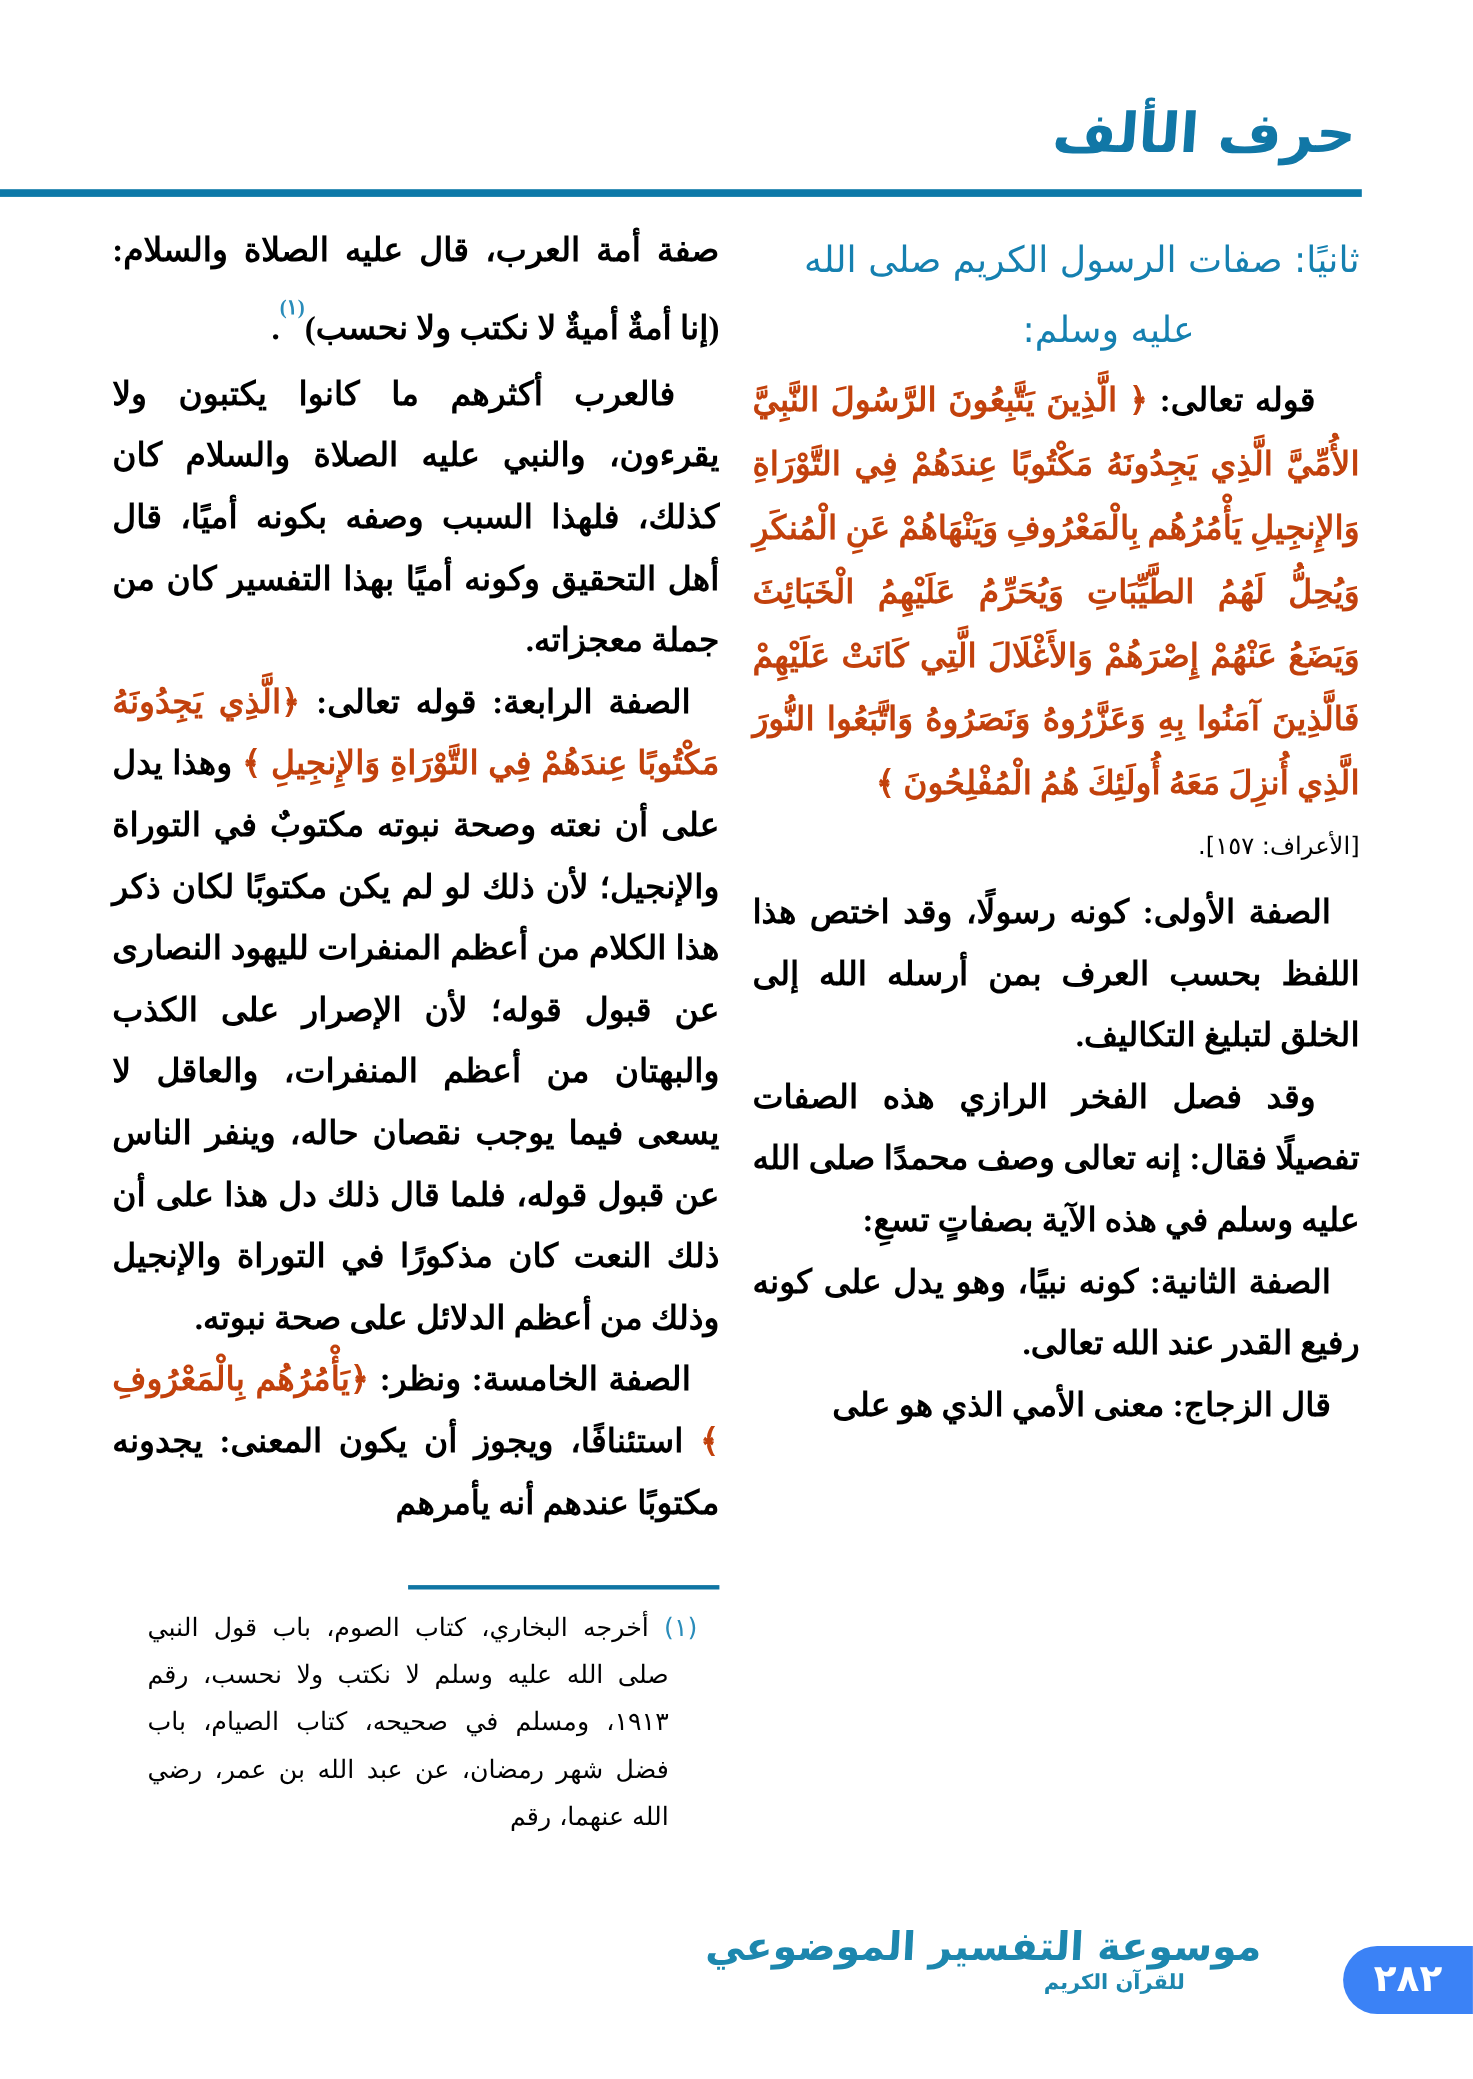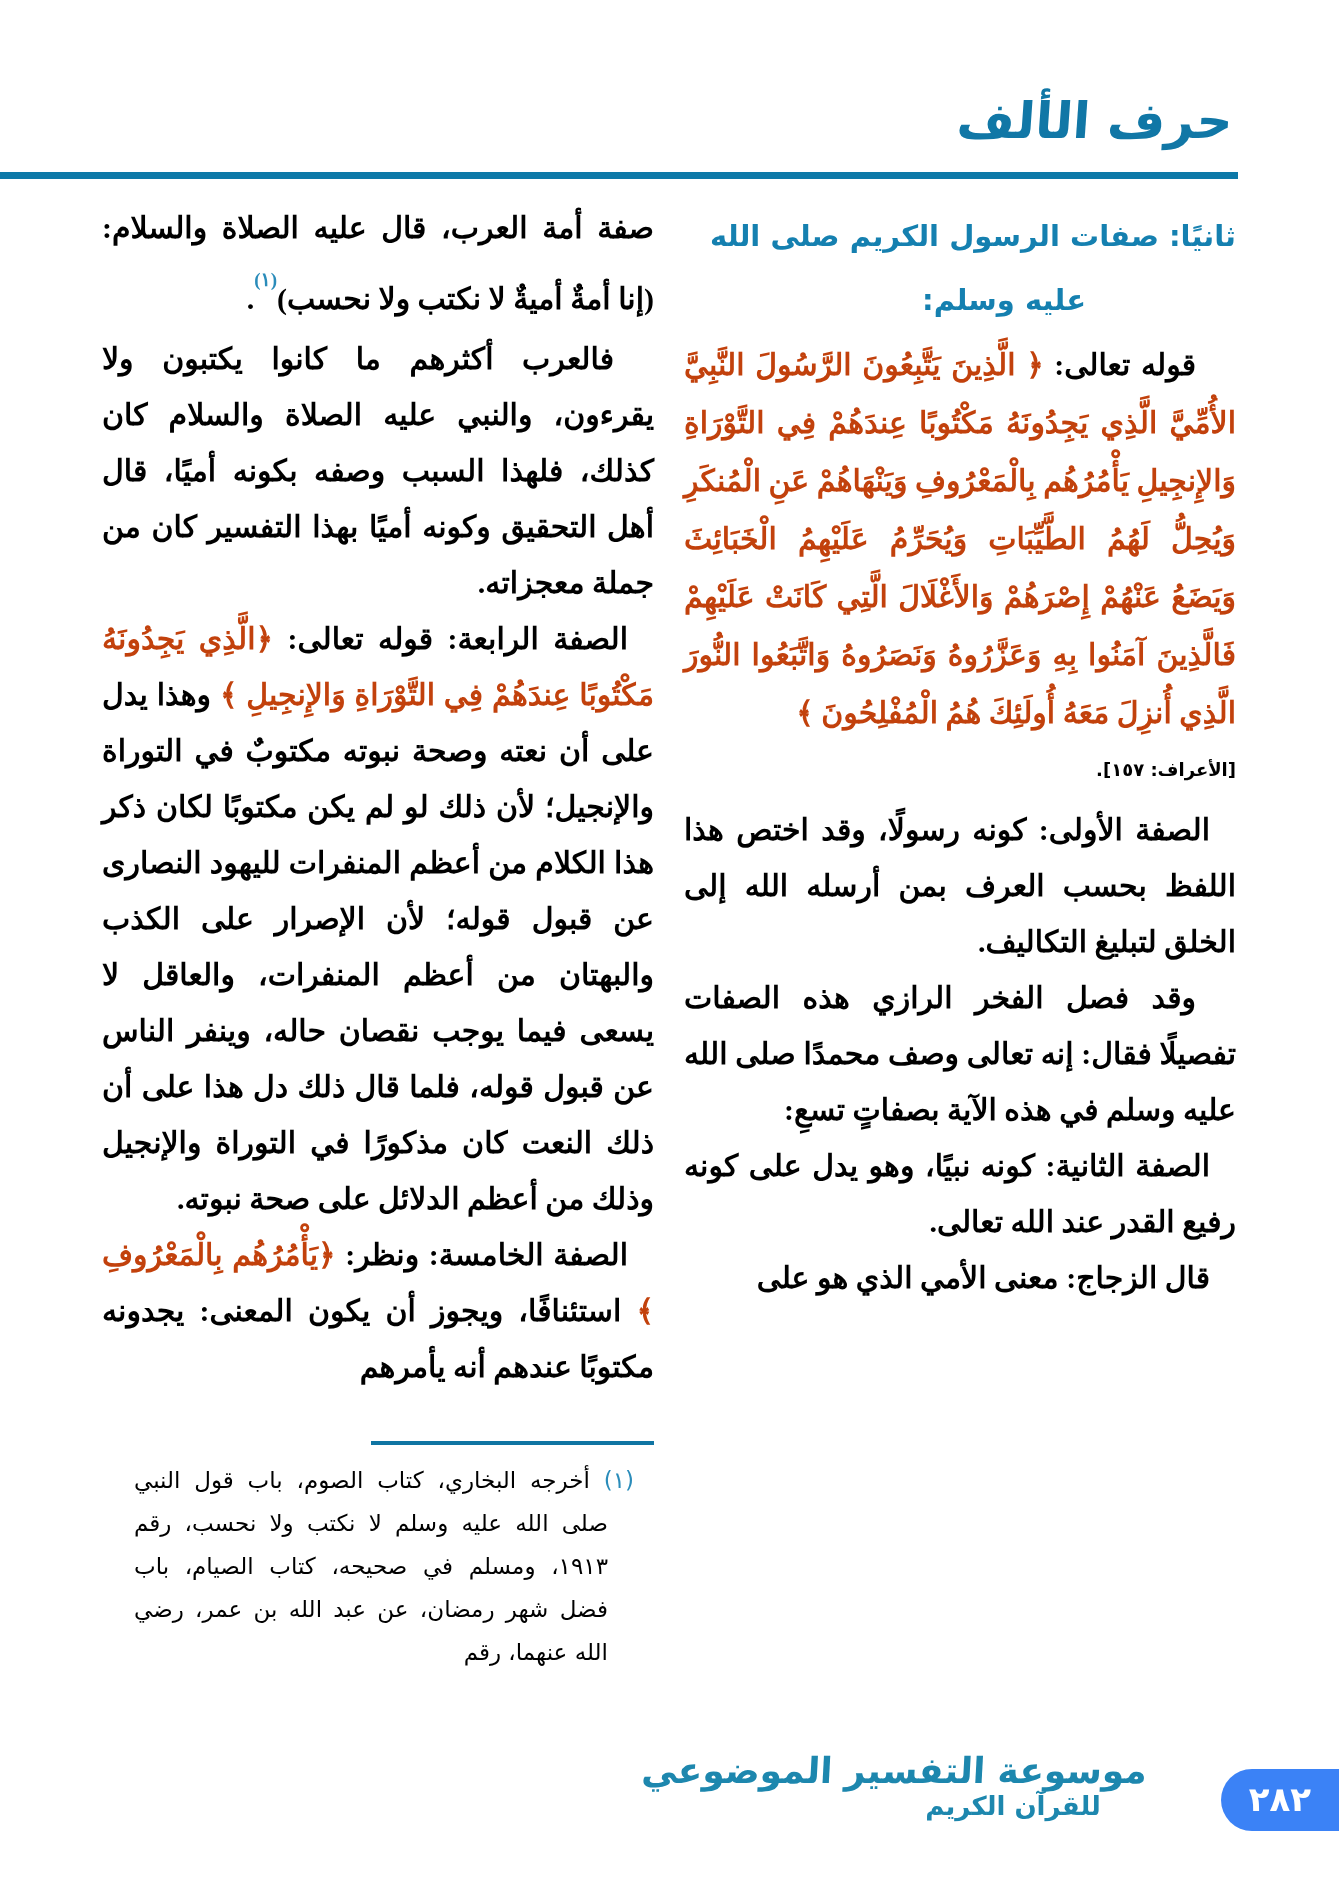--- a/index.html
+++ b/index.html
@@ -43,32 +43,32 @@
     line-height:56px;
     font-weight:bold;
     text-align:justify;
     font-family:Liberation Serif, serif;
   }
   .indent{text-indent:40px;}
   .indent2{text-indent:26px;}
   .h-blue{
     margin:8px 0 2px 0;
     color:#1580b0;
-    font-size:29px;
+    font-size:33px;
     line-height:64px;
-    font-weight:bold;
+    font-weight:normal;
   }
   .h-blue .l2{padding-right:150px;display:block;}
   .quran{color:#c2410c;}
   .verse-wrap{line-height:58px;margin-top:4px;}
   .ref{
     margin:2px 0 6px 0;
-    font-size:18px;
+    font-size:22px;
     line-height:52px;
-    font-weight:bold;
+    font-weight:normal;
     text-align:right;
   }
   .lead{line-height:64px;}
   .fn-ref{
     color:#2a8cba;
     font-size:19px;
     font-weight:bold;
     position:relative;top:-12px;
   }
   
@@ -98,21 +98,21 @@
   }
   .logo-l1{
     font-size:36px;
     font-weight:bold;
     line-height:1.25;
     letter-spacing:-2px;
     transform:skewX(-3deg);
     white-space:nowrap;
   }
   .logo-l2{
-    font-size:26px;
+    font-size:19px;
     font-weight:bold;
     margin-top:-2px;
     letter-spacing:-1px;
   }
   .page-tab{
     position:absolute;
     top:1769px;right:0;
     width:118px;height:62px;
     background:#3b82f6;
     border-top-left-radius:31px;

